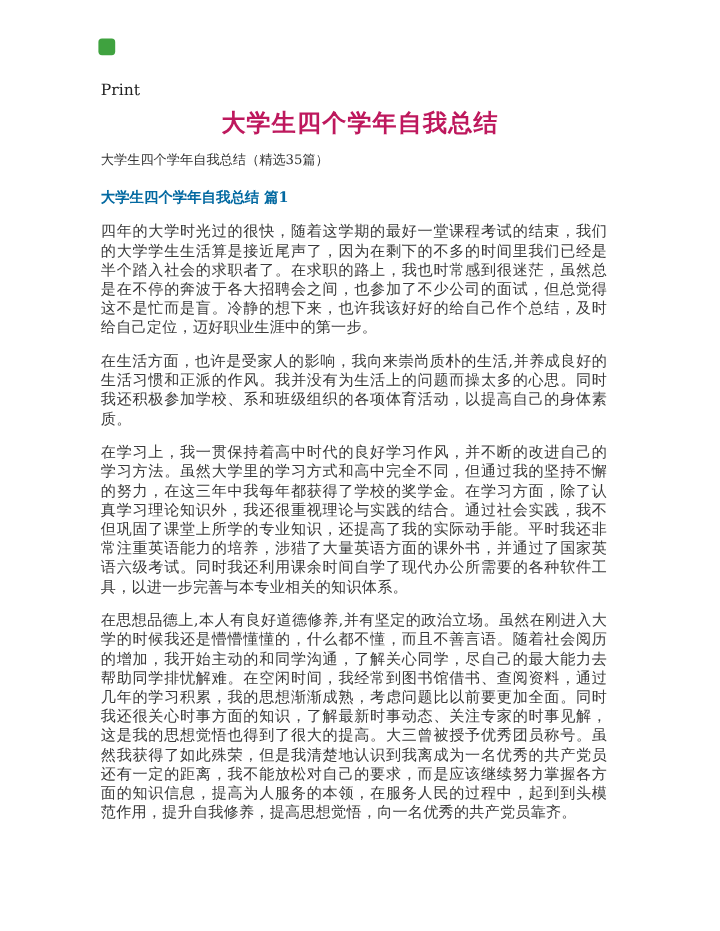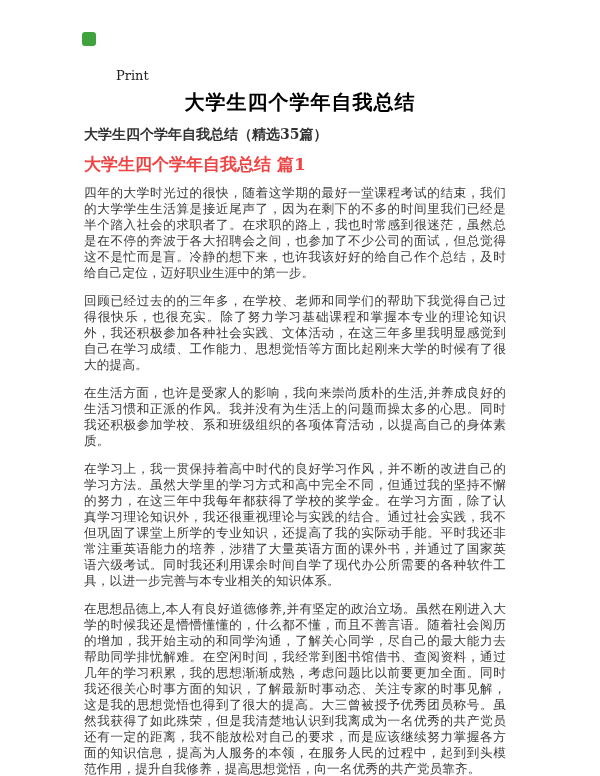--- a/index.html
+++ b/index.html
@@ -27,49 +27,47 @@
     cursor: pointer;
   }
   .print-link {
     position: absolute;
     left: 84px;
     top: 68px;
     font-size: 13px;
     color: #222222;
     text-decoration: none;
     cursor: pointer;
-    margin-left: 32px;
   }
   .content {
     position: absolute;
     left: 84px;
     top: 0;
     width: 432px;
   }
   .doc-title {
     margin: 88px 0 0 0;
     font-size: 20px;
     font-weight: bold;
-    color: #000000;
+    color: #be185d;
     text-align: center;
     line-height: 28px;
     letter-spacing: 1px;
   }
   .doc-subtitle {
     margin: 10px 0 0 0;
-    font-size: 14px;
+    font-size: 11px;
     color: #333333;
     line-height: 16px;
-    font-weight: bold;
   }
   .section-heading {
     margin: 14px 0 0 0;
-    font-size: 17px;
+    font-size: 12px;
     font-weight: bold;
-    color: #ef4444;
+    color: #0369a1;
     line-height: 17px;
   }
   .article p {
     margin: 12px 10px 0 0;
     font-size: 12.6px;
     line-height: 16px;
     color: #3a3a3a;
     text-align: justify;
     letter-spacing: 0.2px;
   }
@@ -86,20 +84,19 @@
   <div class="content">
 
     <h1 class="doc-title">大学生四个学年自我总结</h1>
 
     <p class="doc-subtitle">大学生四个学年自我总结（精选35篇）</p>
 
     <h2 class="section-heading">大学生四个学年自我总结 篇1</h2>
 
     <div class="article">
       <p>四年的大学时光过的很快，随着这学期的最好一堂课程考试的结束，我们的大学学生生活算是接近尾声了，因为在剩下的不多的时间里我们已经是半个踏入社会的求职者了。在求职的路上，我也时常感到很迷茫，虽然总是在不停的奔波于各大招聘会之间，也参加了不少公司的面试，但总觉得这不是忙而是盲。冷静的想下来，也许我该好好的给自己作个总结，及时给自己定位，迈好职业生涯中的第一步。</p>
-      <p>回顾已经过去的的三年多，在学校、老师和同学们的帮助下我觉得自己过得很快乐，也很充实。除了努力学习基础课程和掌握本专业的理论知识外，我还积极参加各种社会实践、文体活动，在这三年多里我明显感觉到自己在学习成绩、工作能力、思想觉悟等方面比起刚来大学的时候有了很大的提高。</p>
       <p>在生活方面，也许是受家人的影响，我向来崇尚质朴的生活,并养成良好的生活习惯和正派的作风。我并没有为生活上的问题而操太多的心思。同时我还积极参加学校、系和班级组织的各项体育活动，以提高自己的身体素质。</p>
       <p>在学习上，我一贯保持着高中时代的良好学习作风，并不断的改进自己的学习方法。虽然大学里的学习方式和高中完全不同，但通过我的坚持不懈的努力，在这三年中我每年都获得了学校的奖学金。在学习方面，除了认真学习理论知识外，我还很重视理论与实践的结合。通过社会实践，我不但巩固了课堂上所学的专业知识，还提高了我的实际动手能。平时我还非常注重英语能力的培养，涉猎了大量英语方面的课外书，并通过了国家英语六级考试。同时我还利用课余时间自学了现代办公所需要的各种软件工具，以进一步完善与本专业相关的知识体系。</p>
       <p>在思想品德上,本人有良好道德修养,并有坚定的政治立场。虽然在刚进入大学的时候我还是懵懵懂懂的，什么都不懂，而且不善言语。随着社会阅历的增加，我开始主动的和同学沟通，了解关心同学，尽自己的最大能力去帮助同学排忧解难。在空闲时间，我经常到图书馆借书、查阅资料，通过几年的学习积累，我的思想渐渐成熟，考虑问题比以前要更加全面。同时我还很关心时事方面的知识，了解最新时事动态、关注专家的时事见解，这是我的思想觉悟也得到了很大的提高。大三曾被授予优秀团员称号。虽然我获得了如此殊荣，但是我清楚地认识到我离成为一名优秀的共产党员还有一定的距离，我不能放松对自己的要求，而是应该继续努力掌握各方面的知识信息，提高为人服务的本领，在服务人民的过程中，起到到头模范作用，提升自我修养，提高思想觉悟，向一名优秀的共产党员靠齐。</p>
     </div>
 
   </div>
 </div>
 
 </body></html>

